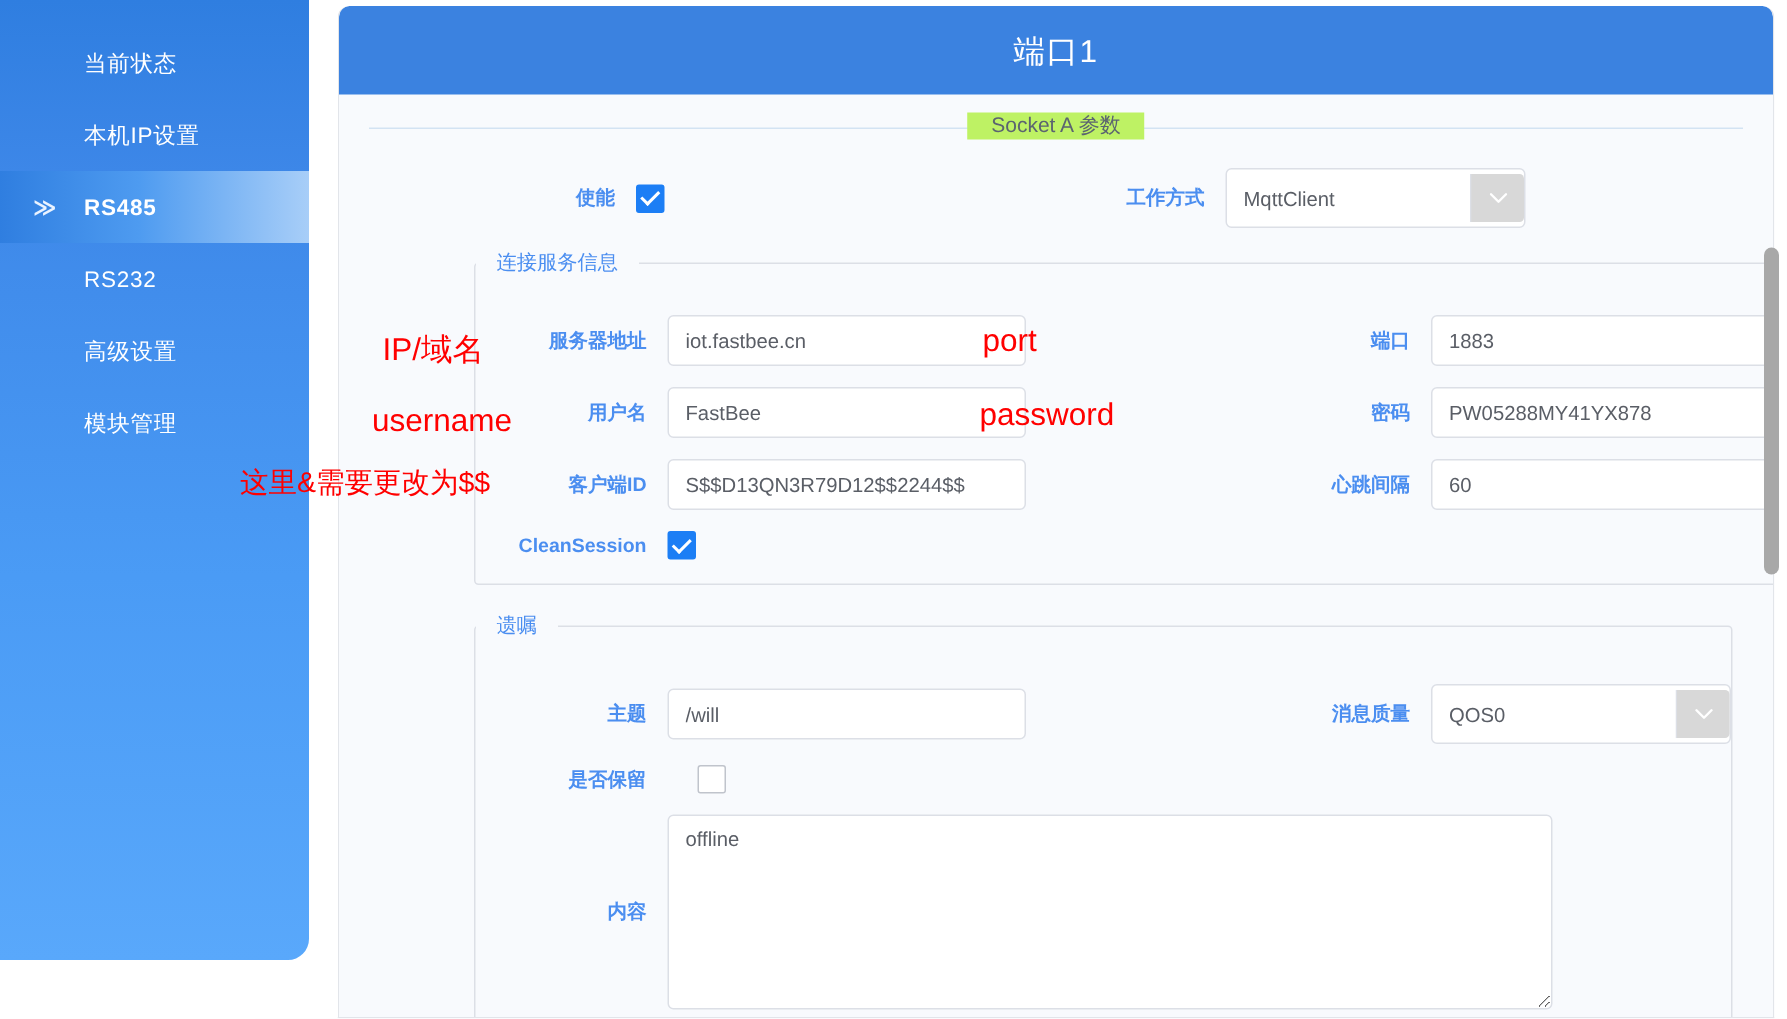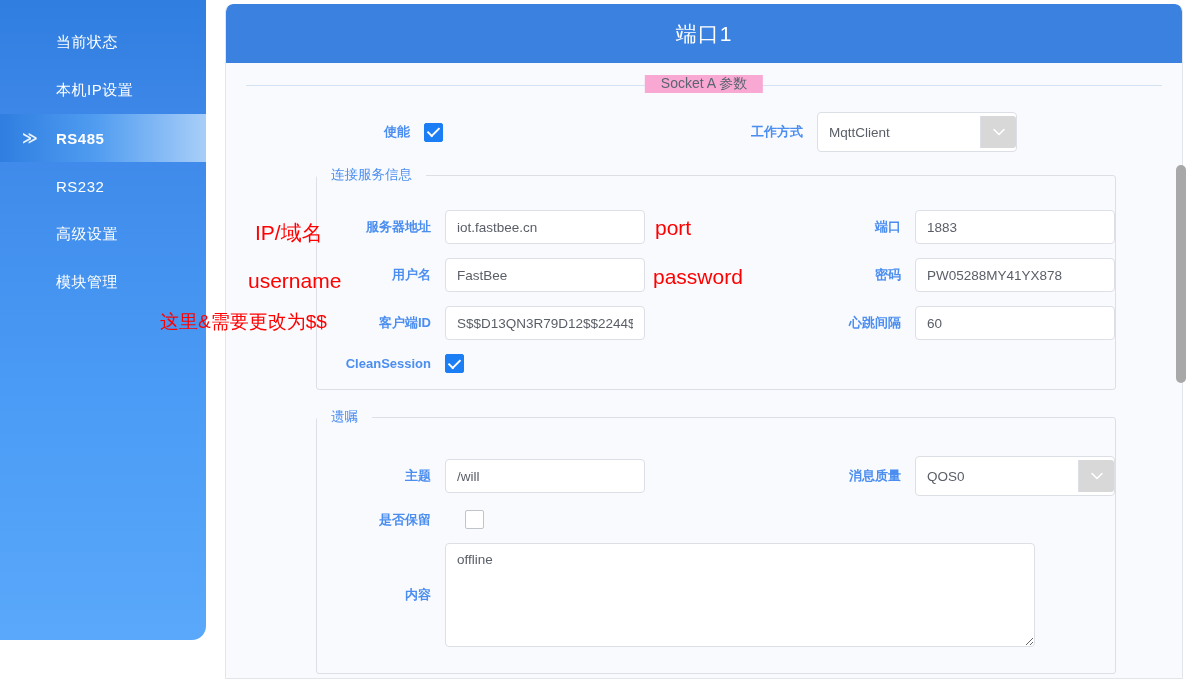--- a/index.html
+++ b/index.html
@@ -100,21 +100,21 @@
     position: relative;
     text-align: center;
     height: 1px;
     background: #d3e3f3;
     margin: 22px 0 0 0;
   }
   .hr-legend span {
     position: absolute;
     top: -10px; left: 50%;
     transform: translateX(-50%);
-    background: #f9a8d4;
+    background: #bef264;
     padding: 0 16px;
     font-size: 14px;
     color: #5b6470;
     white-space: nowrap;
   }
 
   
   .row {
     display: flex;
     align-items: center;
@@ -128,21 +128,21 @@
     color: #4b8ef0;
     font-size: 13px;
     font-weight: bold;
     text-align: right;
     white-space: nowrap;
   }
   .lbl.w110 { width: 110px; padding-right: 14px; }
   .lbl.w90  { width: 90px;  padding-right: 14px; }
 
   input.txt {
-    width: 200px;
+    width: 239px;
     height: 34px;
     border: 1px solid #dcdfe6;
     border-radius: 4px;
     background: #ffffff;
     padding: 0 11px;
     font-size: 13.5px;
     color: #5a5e66;
     font-family: "Liberation Sans", sans-serif;
     outline: none;
   }
@@ -194,21 +194,21 @@
   .chk.on::after {
     content: "";
     width: 5px; height: 10px;
     border: solid #ffffff;
     border-width: 0 2px 2px 0;
     transform: rotate(45deg) translate(-1px, -1px);
   }
 
   textarea.ta {
     width: 590px;
-    height: 104px;
+    height: 130px;
     border: 1px solid #dcdfe6;
     border-radius: 4px;
     background: #ffffff;
     padding: 8px 11px;
     font-size: 13.5px;
     color: #5a5e66;
     font-family: "Liberation Sans", sans-serif;
     resize: both;
     outline: none;
   }

